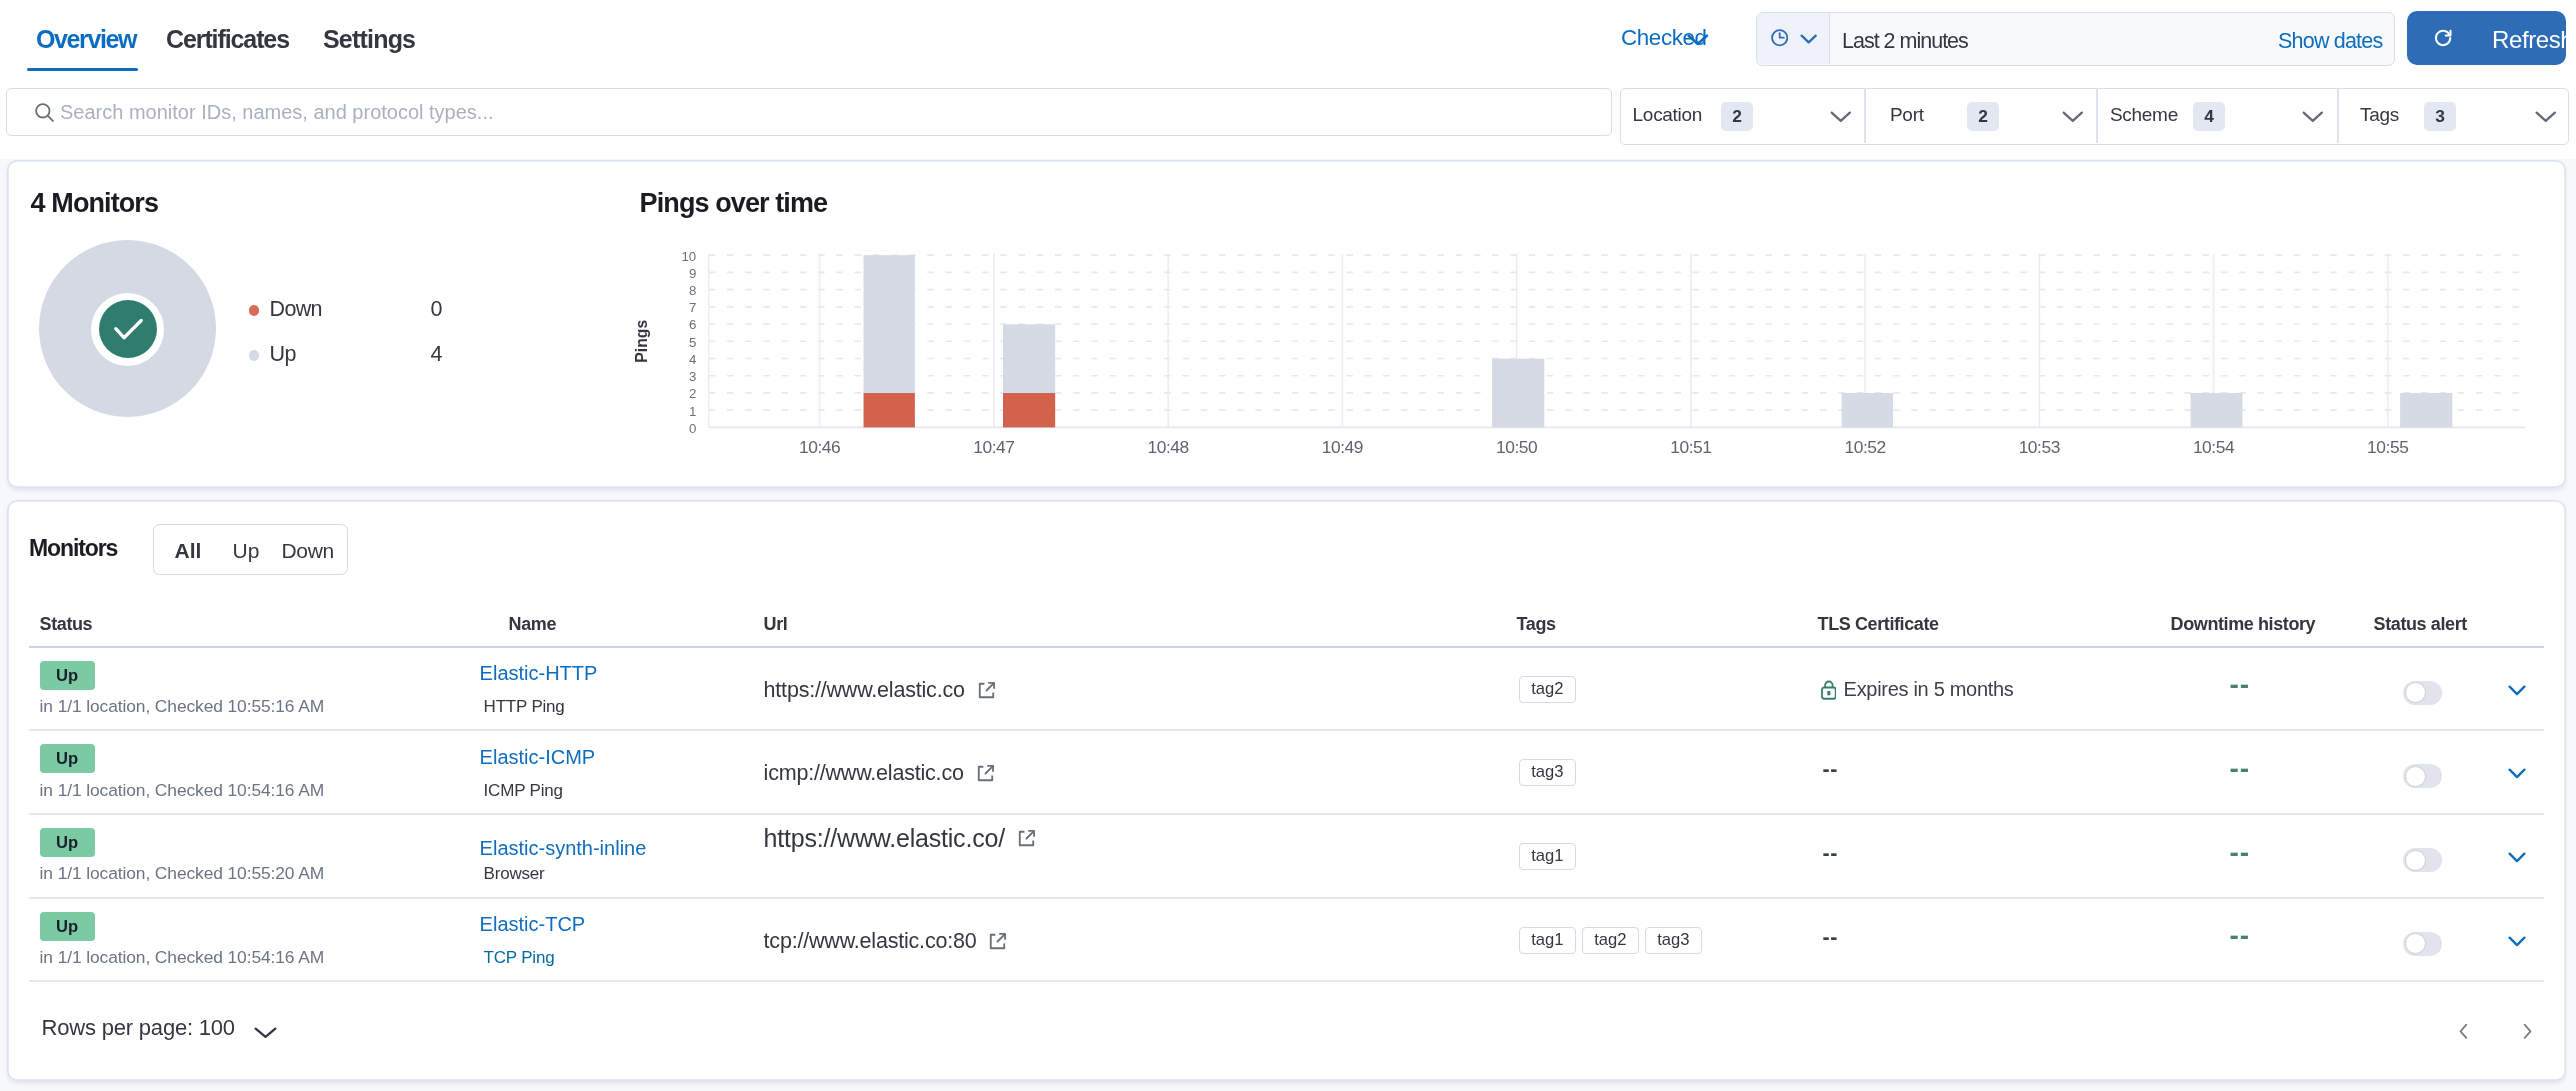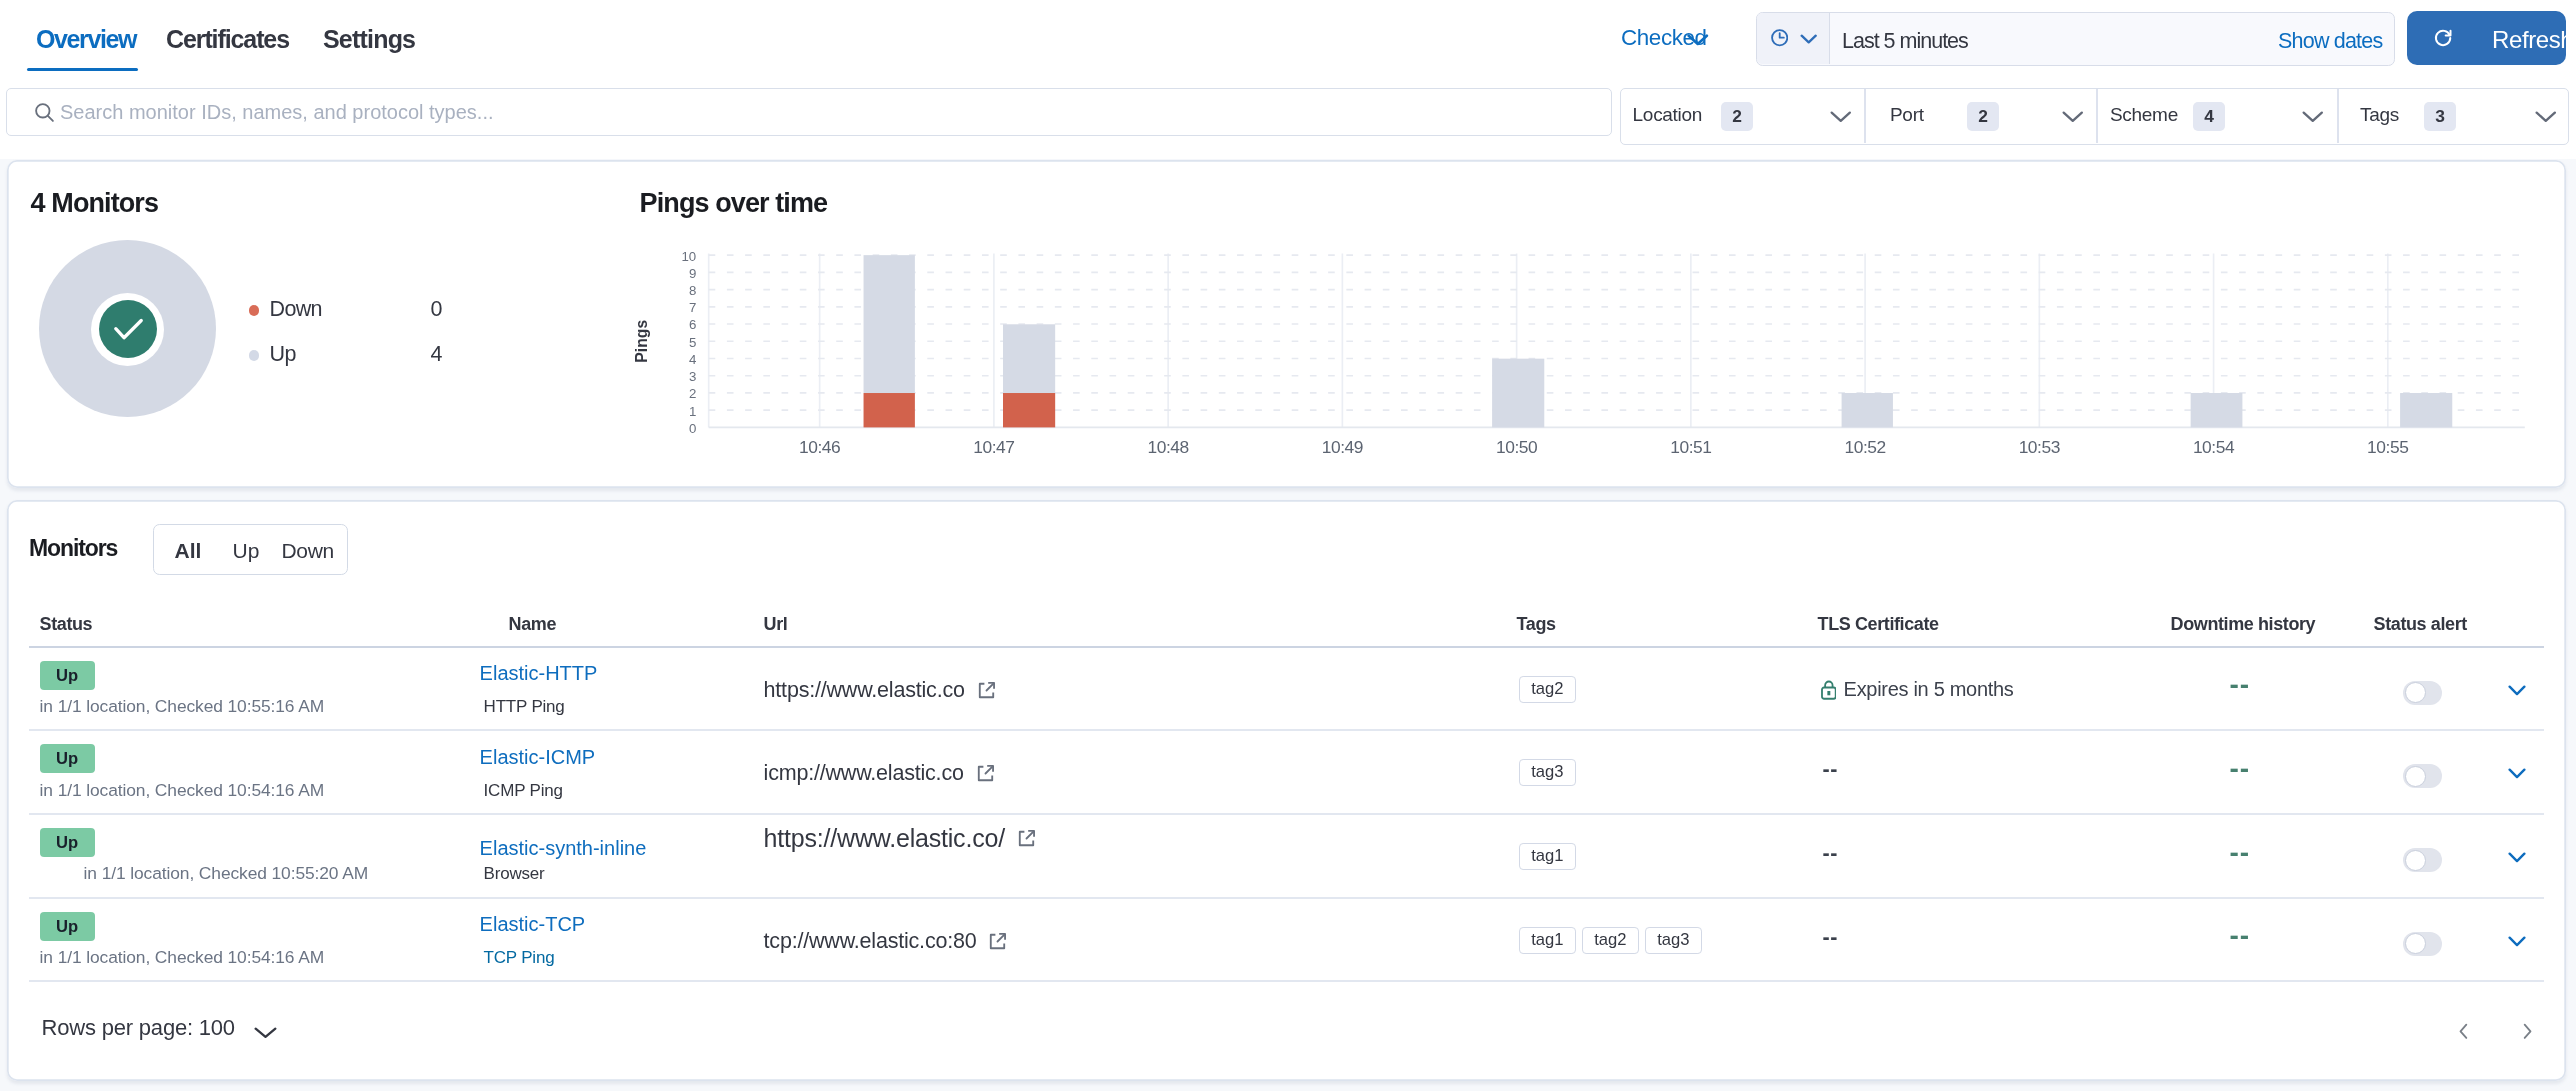--- a/index.html
+++ b/index.html
@@ -30,21 +30,21 @@
 
   <div class="abs" style="left:1756px; top:11.6px; width:639px; height:54px; border:1.7px solid #d8dde9; border-radius:6.6px; background:#f8f9fd;">
     <div class="abs" style="left:0; top:0; width:73px; height:51px; background:#f0f2f9; border-right:1.7px solid #d8dde9; border-radius:5px 0 0 5px;"></div>
     <svg class="abs" style="left:14px; top:16.6px;" width="17.4" height="17.4" viewBox="0 0 21 21">
       <circle cx="10.5" cy="10.5" r="9.2" fill="none" stroke="#2e6db8" stroke-width="2.2"></circle>
       <path d="M10.5 5 L10.5 10.5 L15.5 10.5" fill="none" stroke="#2e6db8" stroke-width="2.2" stroke-linecap="round" stroke-linejoin="round"></path>
     </svg>
     <svg class="abs" style="left:43px; top:21.5px;" width="17.4" height="10.8" viewBox="0 0 21 13">
       <path d="M2 2 L10.5 10 L19 2" fill="none" stroke="#2e6db8" stroke-width="2.8" stroke-linecap="round" stroke-linejoin="round"></path>
     </svg>
-    <div class="abs t-dark" style="left:85px; top:18px; font-size:21.5px; letter-spacing:-1px; line-height:1;">Last 5 minutes</div>
+    <div class="abs t-dark" style="left:85px; top:18px; font-size:21.5px; letter-spacing:-1px; line-height:1;">Last 2 minutes</div>
     <div class="abs t-blue" style="right:11.6px; top:18px; font-size:21.5px; letter-spacing:-0.8px; line-height:1;">Show dates</div>
   </div>
 
   <div class="abs" style="left:2407px; top:10.8px; width:159px; height:54px; background:#2e6db5; border-radius:10px;">
     <svg class="abs" style="left:26px; top:17.4px;" width="20" height="20" viewBox="0 0 24 24">
       <path d="M20 8.5 A 8.6 8.6 0 1 0 20.7 12" fill="none" stroke="#fff" stroke-width="2.4" stroke-linecap="round"></path>
       <path d="M21 3.2 L21 9 L15.2 9" fill="none" stroke="#fff" stroke-width="2.4" stroke-linecap="round" stroke-linejoin="round"></path>
     </svg>
     <div class="abs" style="left:57px; top:17.4px; font-size:24px; letter-spacing:-0.4px; color:#fff; line-height:1;margin-left:28px;">Refresh</div>
   </div>
@@ -237,21 +237,21 @@
       </div>
   <div class="abs" style="left:1512px; top:259px; height:27px; border:1.7px solid #d3d9e6; border-radius:4.1px; background:#fff; font-size:16.6px; color:#343741; line-height:24px; padding:0 11.6px;">tag3</div>
   <div class="abs" style="left:1816px; top:259px; font-size:21.5px; font-weight:700; letter-spacing:0.4px; color:#3b414c; line-height:1;">--</div>
   <div class="abs" style="left:2223px; top:255px; font-size:28px; font-weight:700; letter-spacing:0.8px; color:#47806f; line-height:1;">--</div>
   <div class="abs" style="left:2396px; top:264px; width:39px; height:24px; background:#e1e4ec; border-radius:12.4px;"></div>
   <div class="abs" style="left:2398px; top:266px; width:21px; height:21px; background:#fff; border:1.7px solid #c9cfdc; border-radius:50%;"></div>
   <svg class="abs" style="left:2501px; top:268px;" width="18" height="11.6" viewBox="0 0 22 14">
         <path d="M2 2 L11 11 L20 2" fill="none" stroke="#0d6cbe" stroke-width="2.9" stroke-linecap="round" stroke-linejoin="round"></path>
       </svg>
   <div class="abs" style="left:33px; top:328px; width:55px; height:29px; background:#7ccaa4; border-radius:4.1px; text-align:center; line-height:29px; font-size:16.6px; font-weight:700; color:#19202b;">Up</div>
-  <div class="abs" style="left:33px; top:365px; font-size:17.4px; letter-spacing:-0.1px; color:#6b7484; line-height:1;margin-left:44px;">in 1/1 location, Checked 10:55:20 AM</div>
+  <div class="abs" style="left:33px; top:365px; font-size:17.4px; letter-spacing:-0.1px; color:#6b7484; line-height:1;">in 1/1 location, Checked 10:55:20 AM</div>
   <div class="abs" style="left:473px; top:330px; font-size:20px; color:#0e6dbe; line-height:1;margin-top:8px;">Elastic-synth-inline</div>
   <div class="abs" style="left:477px; top:365px; font-size:17px; letter-spacing:-0.2px; color:#343741; line-height:1;">Browser</div>
   <div class="abs" style="left:757px; top:324px; height:28px; display:flex; align-items:center; font-size:25px; letter-spacing:-0.2px; color:#343741;">
         <span>https://www.elastic.co/</span>
         <svg style="margin-left:10.8px;" width="21" height="21" viewBox="0 0 25 25">
           <path d="M10 4.5 H4.5 V20.5 H20.5 V15" fill="none" stroke="#69707D" stroke-width="2.2" stroke-linejoin="round"></path>
           <path d="M14.5 3.5 H21.5 V10.5" fill="none" stroke="#69707D" stroke-width="2.2" stroke-linejoin="round"></path>
           <path d="M21 4 L12.5 12.5" fill="none" stroke="#69707D" stroke-width="2.2" stroke-linecap="round"></path>
         </svg>
       </div>

